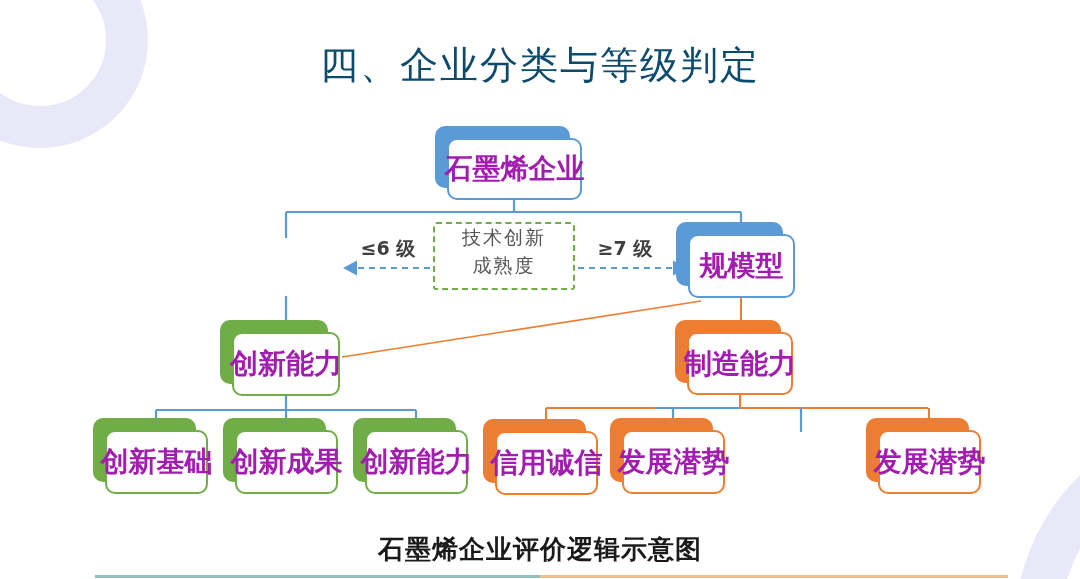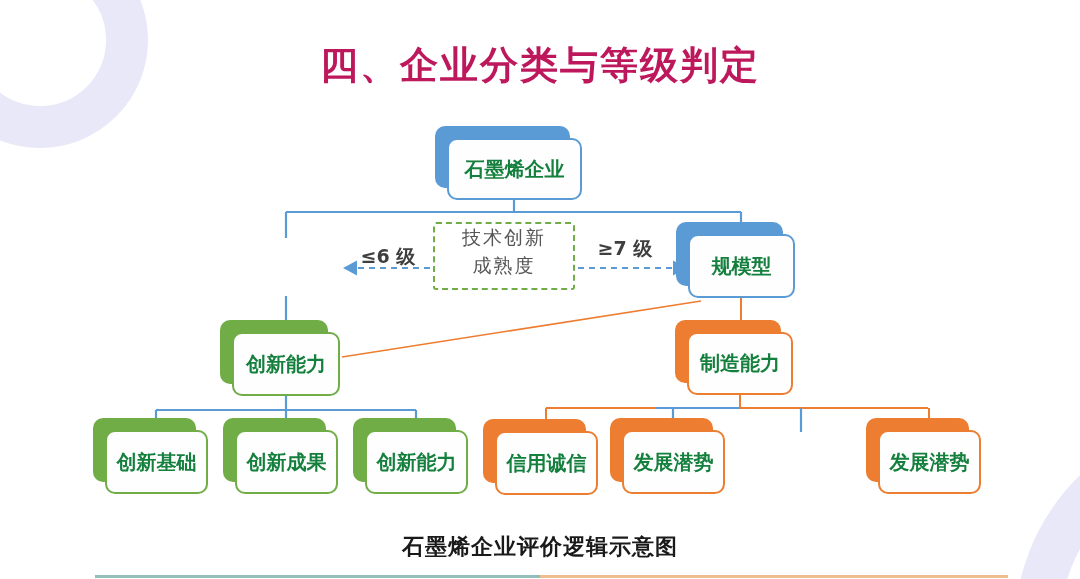--- a/index.html
+++ b/index.html
@@ -3,45 +3,45 @@
 <meta charset="utf-8">
 <style>
   * { margin:0; padding:0; box-sizing:border-box; }
   html,body { width:1080px; height:579px; background:#ffffff; overflow:hidden; }
   body { font-family:"DejaVu Sans","Liberation Sans",sans-serif; }
   .stage { position:relative; width:1080px; height:579px; background:#ffffff; overflow:hidden; }
 
   svg.layer { position:absolute; left:0; top:0; width:1080px; height:579px; }
 
   .title { position:absolute; left:0; top:40px; width:1080px; text-align:center;
-           font-size:38px; font-weight:700; letter-spacing:2px; color:#be185d; }
+           font-size:38px; font-weight:400; letter-spacing:2px; color:#0c4a6e; }
 
   .caption { position:absolute; left:0; top:532px; width:1080px; text-align:center;
-             font-size:22px; font-weight:bold; letter-spacing:1px; color:#1a1a1a; }
+             font-size:26px; font-weight:bold; letter-spacing:1px; color:#1a1a1a; }
 
   
   .node { position:absolute; }
   .node .back { position:absolute; left:-12px; top:-12px; width:100%; height:100%; border-radius:10px; }
   .node .face { position:absolute; inset:0; background:#fefeff; border:2.5px solid;
                 border-radius:10px; display:flex; align-items:center; justify-content:center; }
-  .node .lbl { font-family:"Liberation Serif","DejaVu Serif",serif; font-size:20px; color:#15803d;
+  .node .lbl { font-family:"Liberation Serif","DejaVu Serif",serif; font-size:28px; color:#a21caf;
                white-space:nowrap; }
   .c-blue  .back { background:#5B9BD5; } .c-blue  .face { border-color:#5B9BD5; }
   .c-green .back { background:#70AD47; } .c-green .face { border-color:#70AD47; }
   .c-orange .back { background:#ED7D31; } .c-orange .face { border-color:#ED7D31; }
 
   .maturity { position:absolute; left:433px; top:222px; width:142px; height:68px;
               border:2px dashed #70AD47; border-radius:3px; background:#ffffff;
               display:flex; flex-direction:column; align-items:center; 
               font-size:19px; line-height:1.45; color:#555; letter-spacing:2px;
               font-family:"Liberation Serif","DejaVu Serif",serif; }
 
   .cond { position:absolute; width:90px; text-align:center; font-size:19px; font-weight:bold;
           color:#3f3f3f; }
-  .cond-left  { left:343px; top:236px;margin-top:8px; }
+  .cond-left  { left:343px; top:236px; }
   .cond-right { left:580px; top:236px; }
 
   .bar { position:absolute; height:3px; top:575px; opacity:.75; }
   .bar-teal   { left:95px;  width:445px; background:#6FA8A2; }
   .bar-orange { left:540px; width:468px; background:#E9A86B; }
 </style>
 </head>
 <body>
 
 <div class="stage">

